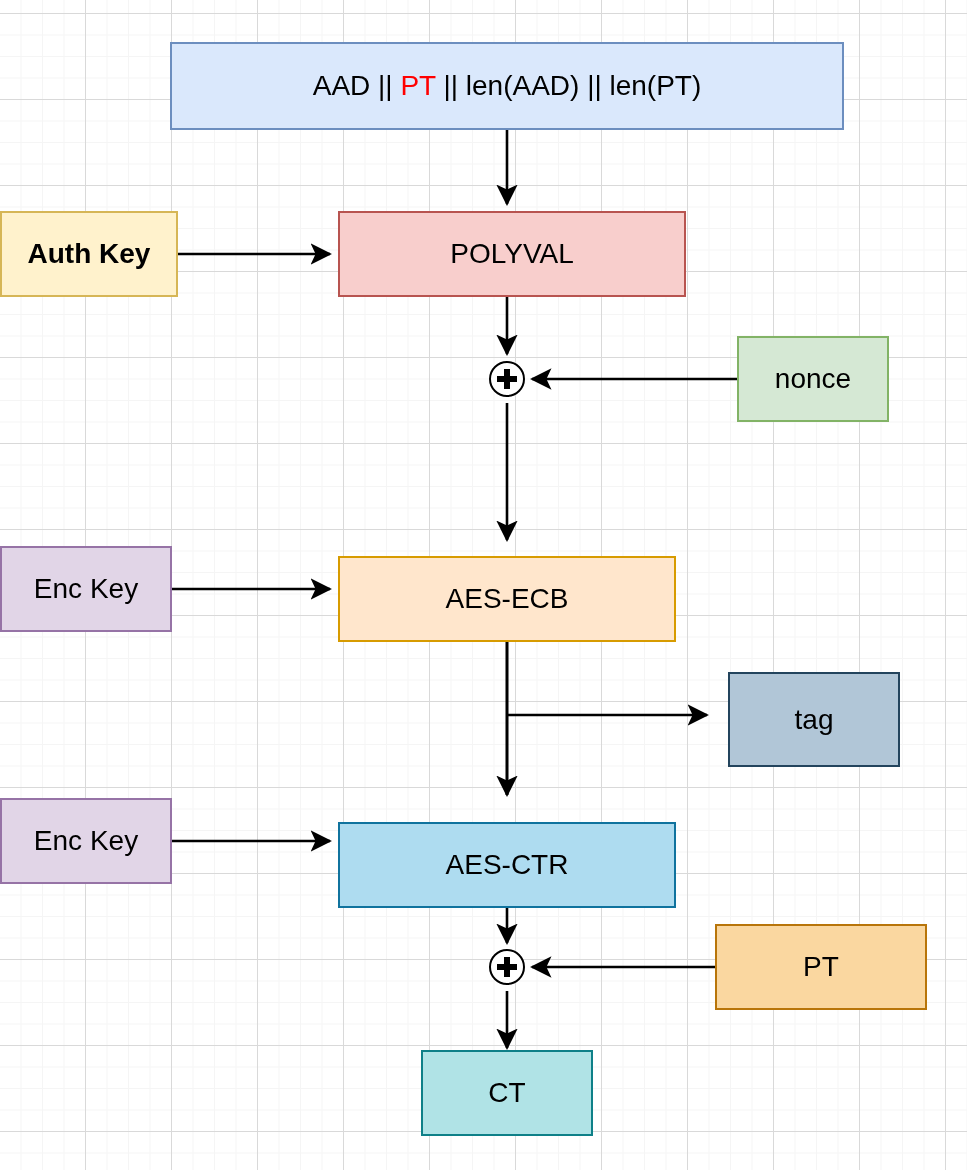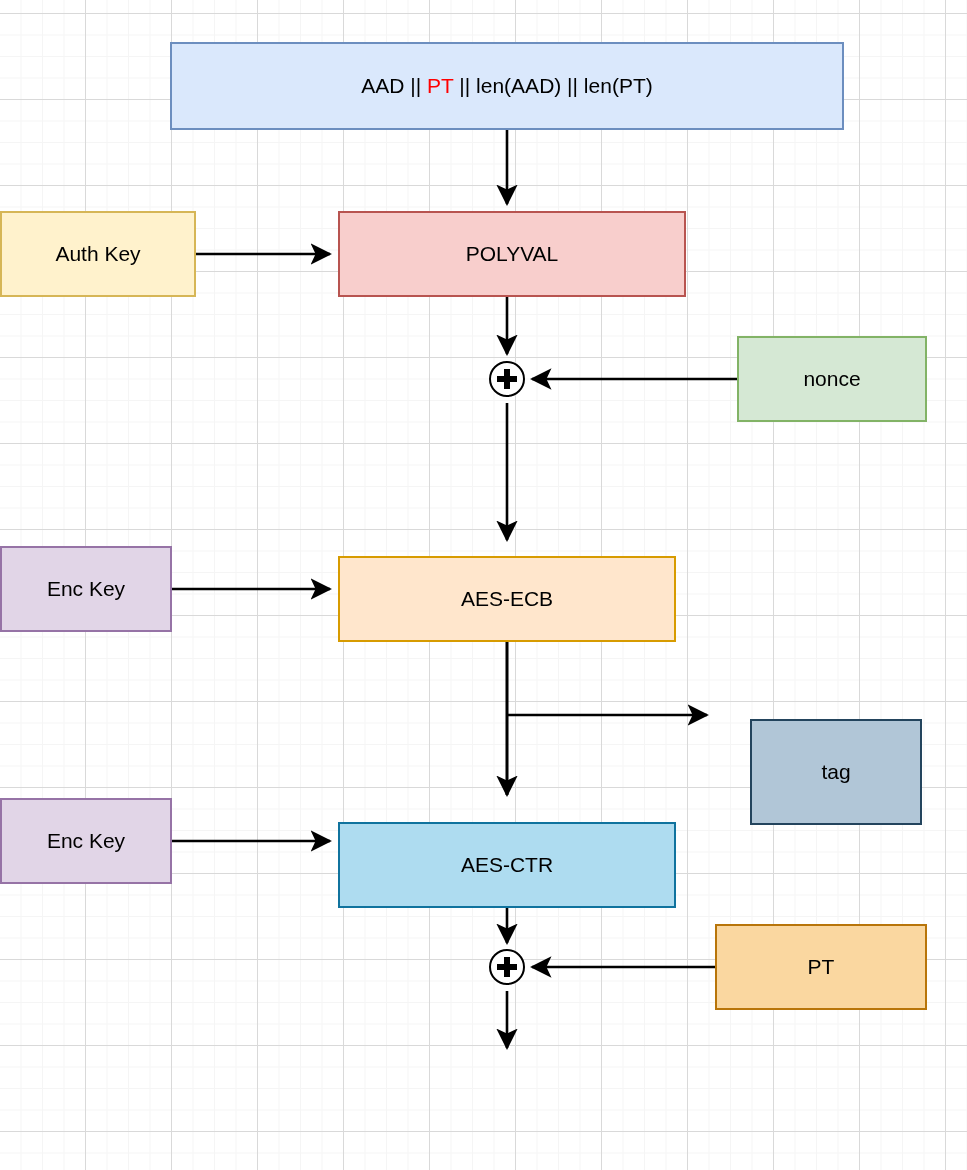--- a/index.html
+++ b/index.html
@@ -29,21 +29,21 @@
     background-position: -1px 13px, -1px 13px, -1px 13px, -1px 13px;
   }
   .node {
     position: absolute;
     box-sizing: border-box;
     border-style: solid;
     border-width: 2px;
     display: flex;
     align-items: center;
     justify-content: center;
-    font-size: 21px;
+    font-size: 28px;
     color: #000000;
     line-height: 1.2;
     white-space: nowrap;
   }
   .node .label { pointer-events: none; }
   .edge-svg {
     position: absolute;
     left: 0;
     top: 0;
     width: 967px;
@@ -103,54 +103,57 @@
     </g>
     <g stroke="#000000" stroke-width="2.6" fill="none">
       <path d="M 507 632 L 507 795"></path>
     </g>
   </svg>
 
   <div class="node" style="left:170px; top:42px; width:674px; height:88px; background:#dae8fc; border-color:#6c8ebf;">
     <span class="label"><span>AAD || </span><span class="redtxt">PT</span><span> || len(AAD) || len(PT)</span></span>
   </div>
 
-  <div class="node" style="left:0px; top:211px; width:196px; height:86px; background:#fff2cc; border-color:#d6b656;">
+  <div class="node" style="left:0px; top:211px; width:178px; height:86px; background:#fff2cc; border-color:#d6b656;font-weight:bold;">
     <span class="label">Auth Key</span>
   </div>
 
   <div class="node" style="left:338px; top:211px; width:348px; height:86px; background:#f8cecc; border-color:#b85450;">
     <span class="label">POLYVAL</span>
   </div>
 
   <div class="xor" style="left:489px; top:361px;"></div>
 
-  <div class="node" style="left:737px; top:336px; width:190px; height:86px; background:#d5e8d4; border-color:#82b366;">
+  <div class="node" style="left:737px; top:336px; width:152px; height:86px; background:#d5e8d4; border-color:#82b366;">
     <span class="label">nonce</span>
   </div>
 
   <div class="node" style="left:0px; top:546px; width:172px; height:86px; background:#e1d5e7; border-color:#9673a6;">
     <span class="label">Enc Key</span>
   </div>
 
   <div class="node" style="left:338px; top:556px; width:338px; height:86px; background:#ffe6cc; border-color:#d79b00;">
     <span class="label">AES-ECB</span>
   </div>
 
-  <div class="node" style="left:750px; top:672px; width:172px; height:106px; background:#b1c6d7; border-color:#23445d;margin-top:47px;">
+  <div class="node" style="left:728px; top:672px; width:172px; height:95px; background:#b1c6d7; border-color:#23445d;">
     <span class="label">tag</span>
   </div>
 
   <div class="node" style="left:0px; top:798px; width:172px; height:86px; background:#e1d5e7; border-color:#9673a6;">
     <span class="label">Enc Key</span>
   </div>
 
   <div class="node" style="left:338px; top:798px; width:338px; height:86px; background:#aedcf0; border-color:#10739e;margin-top:24px;">
     <span class="label">AES-CTR</span>
   </div>
 
   <div class="xor" style="left:489px; top:949px;"></div>
 
   <div class="node" style="left:715px; top:924px; width:212px; height:86px; background:#fad7a0; border-color:#b8750a;">
     <span class="label">PT</span>
   </div>
 
+  <div class="node" style="left:421px; top:1050px; width:172px; height:86px; background:#b0e3e6; border-color:#0e8088;">
+    <span class="label">CT</span>
+  </div>
 
 </div>
 
 </body></html>

